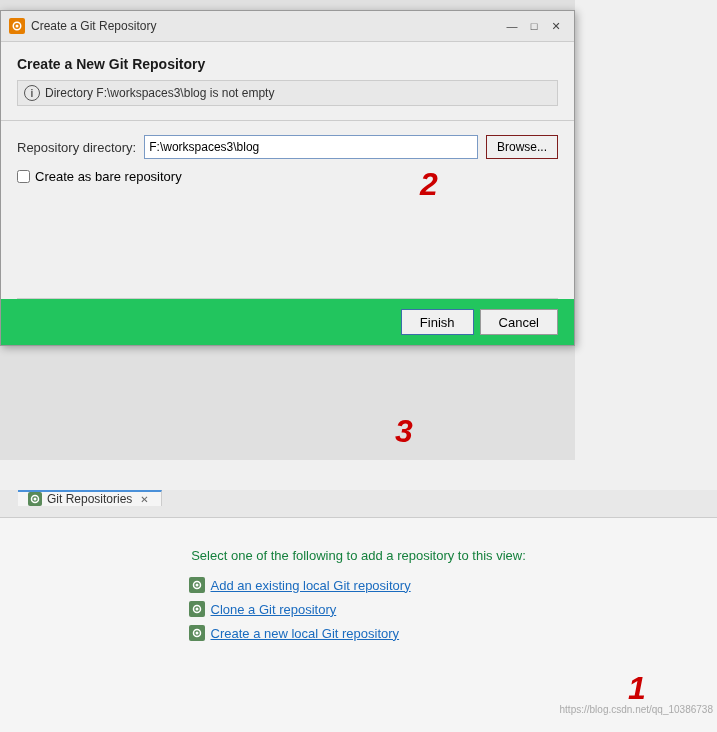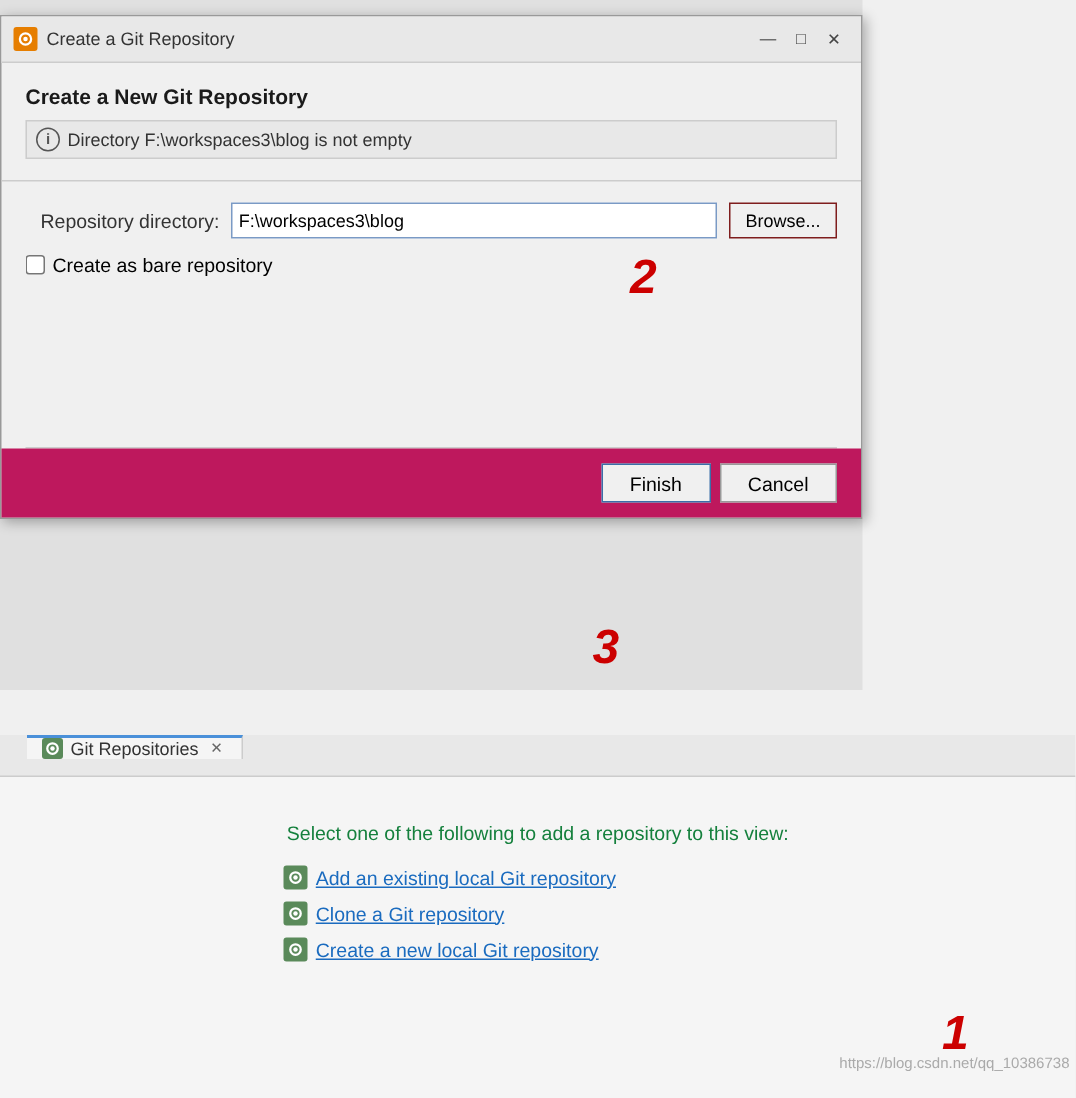--- a/index.html
+++ b/index.html
@@ -130,21 +130,20 @@
 
     .form-area {
       padding: 14px 0;
     }
 
     .form-row {
       display: flex;
       align-items: center;
       gap: 8px;
       margin-bottom: 10px;
-      margin-left: 10px;
     }
 
     .form-label {
       font-size: 13px;
       color: #333;
       white-space: nowrap;
     }
 
     .form-input {
       flex: 1;
@@ -203,21 +202,21 @@
       height: 1px;
       background: #ccc;
       margin-top: 100px;
     }
 
     .dialog-footer {
       padding: 10px 16px;
       display: flex;
       justify-content: flex-end;
       gap: 6px;
-      background: #be185d;
+      background: #22c55e;
     }
 
     .footer-btn {
       height: 26px;
       padding: 0 18px;
       background: #f0f0f0;
       border: 1px solid #999;
       cursor: pointer;
       font-size: 13px;
     }

